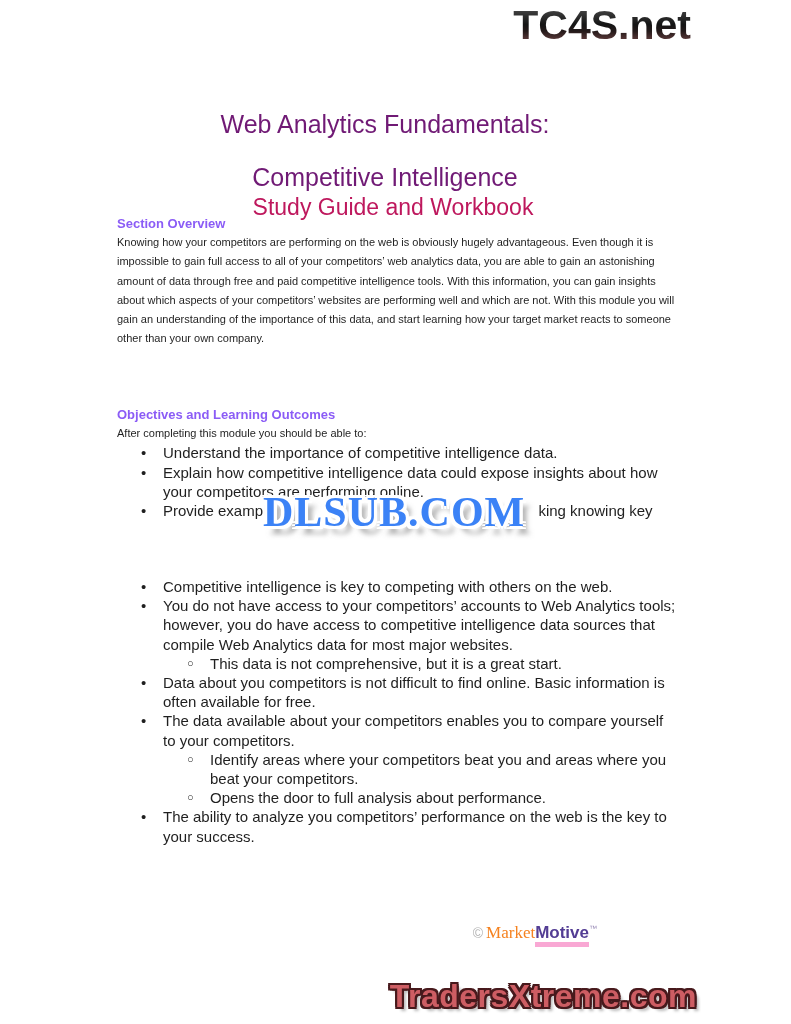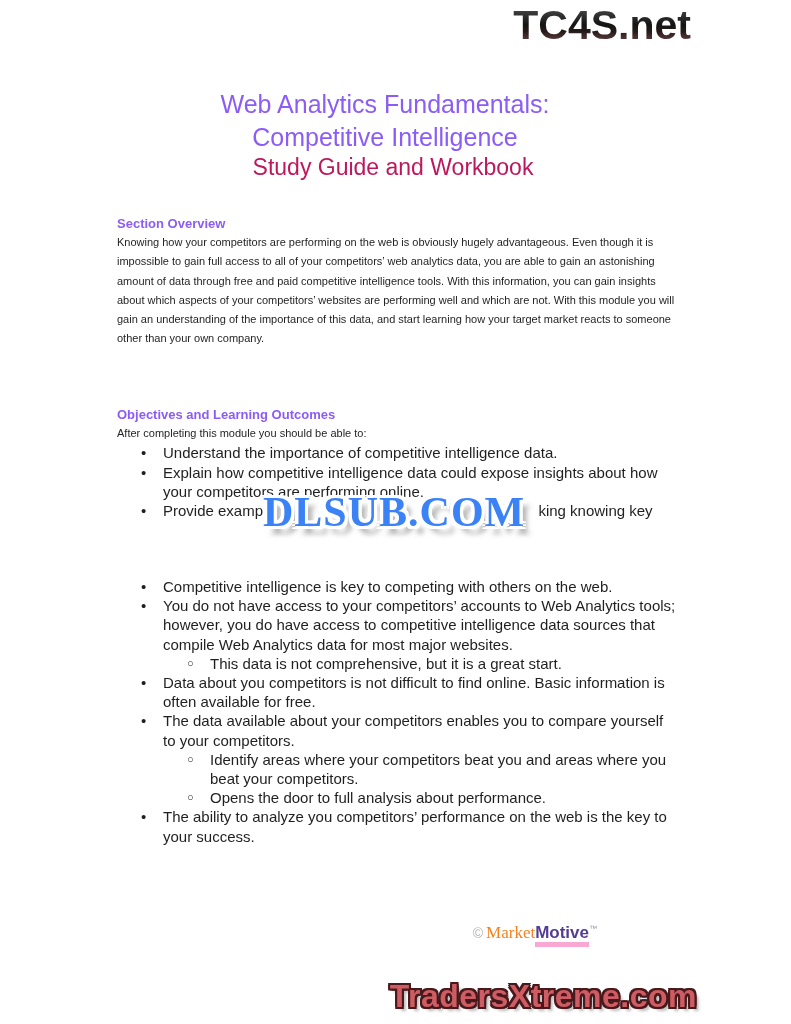--- a/index.html
+++ b/index.html
@@ -20,21 +20,21 @@
     background:linear-gradient(180deg,#7c7c7c 0%,#3a3a3a 22%,#141414 48%,#241a1a 62%,#6f4444 88%,#9a6a6a 100%);
     -webkit-background-clip:text; background-clip:text;
     color:transparent;
   }
 
   
   .title-block {
     position:absolute; top:88px; left:0; width:770px;
     text-align:center;
   }
-  .title-line { font-size:25px; line-height:33px; color:#8b5cf6; }
+  .title-line { font-size:25px; line-height:33px; color:#701a75;margin-top:20px; }
   .subtitle   { font-size:23px; line-height:27px; color:#be185d;margin-left:16px; }
 
   
   .sec { position:absolute; left:117px; width:562px; font-size:15px; line-height:19.2px; }
   .sec-overview   { top:214px; }
   .sec-objectives { top:405px; }
   .sec-takeaways  { top:577px; }
   .sec h2 { font-size:13px; line-height:19.2px; font-weight:bold; color:#8b5cf6; }
   .sec p  { font-size:11px; line-height:19.2px; }
 

